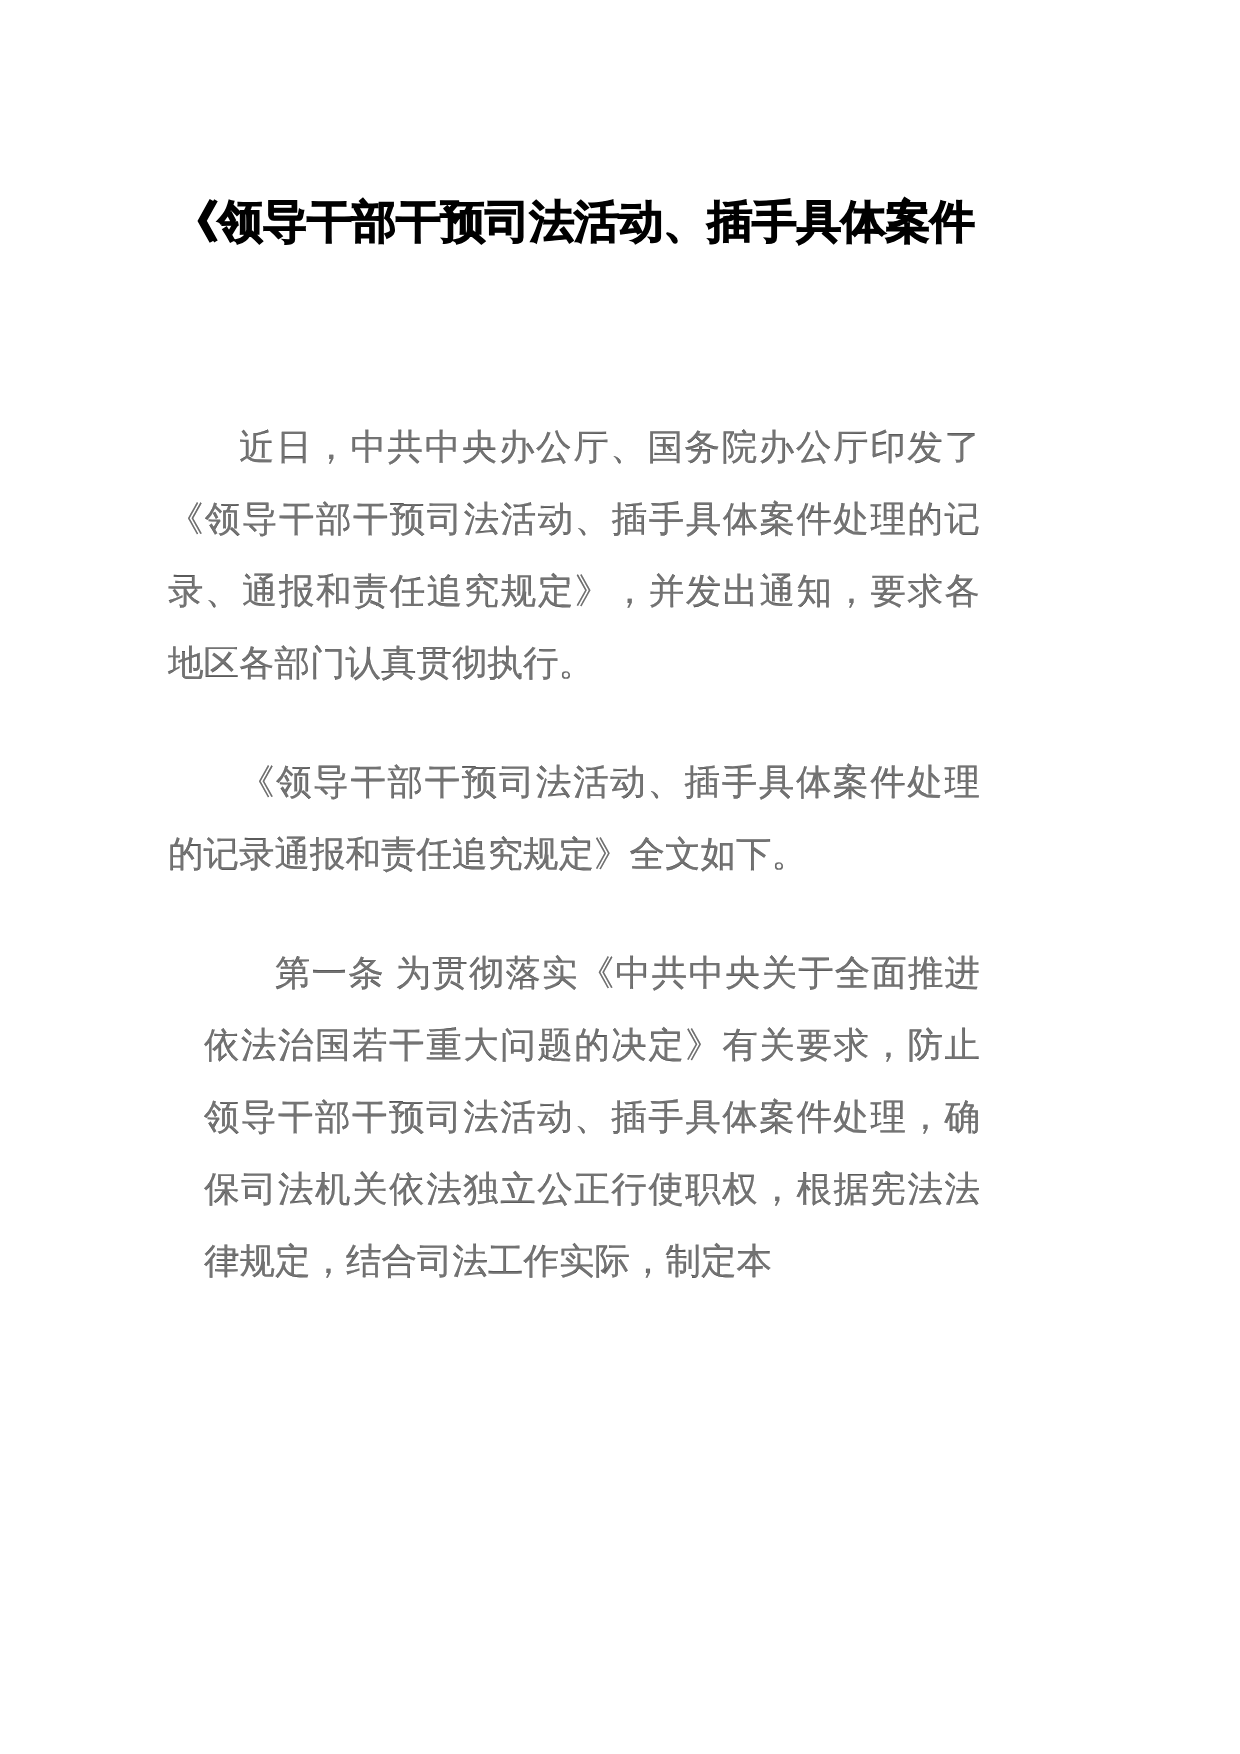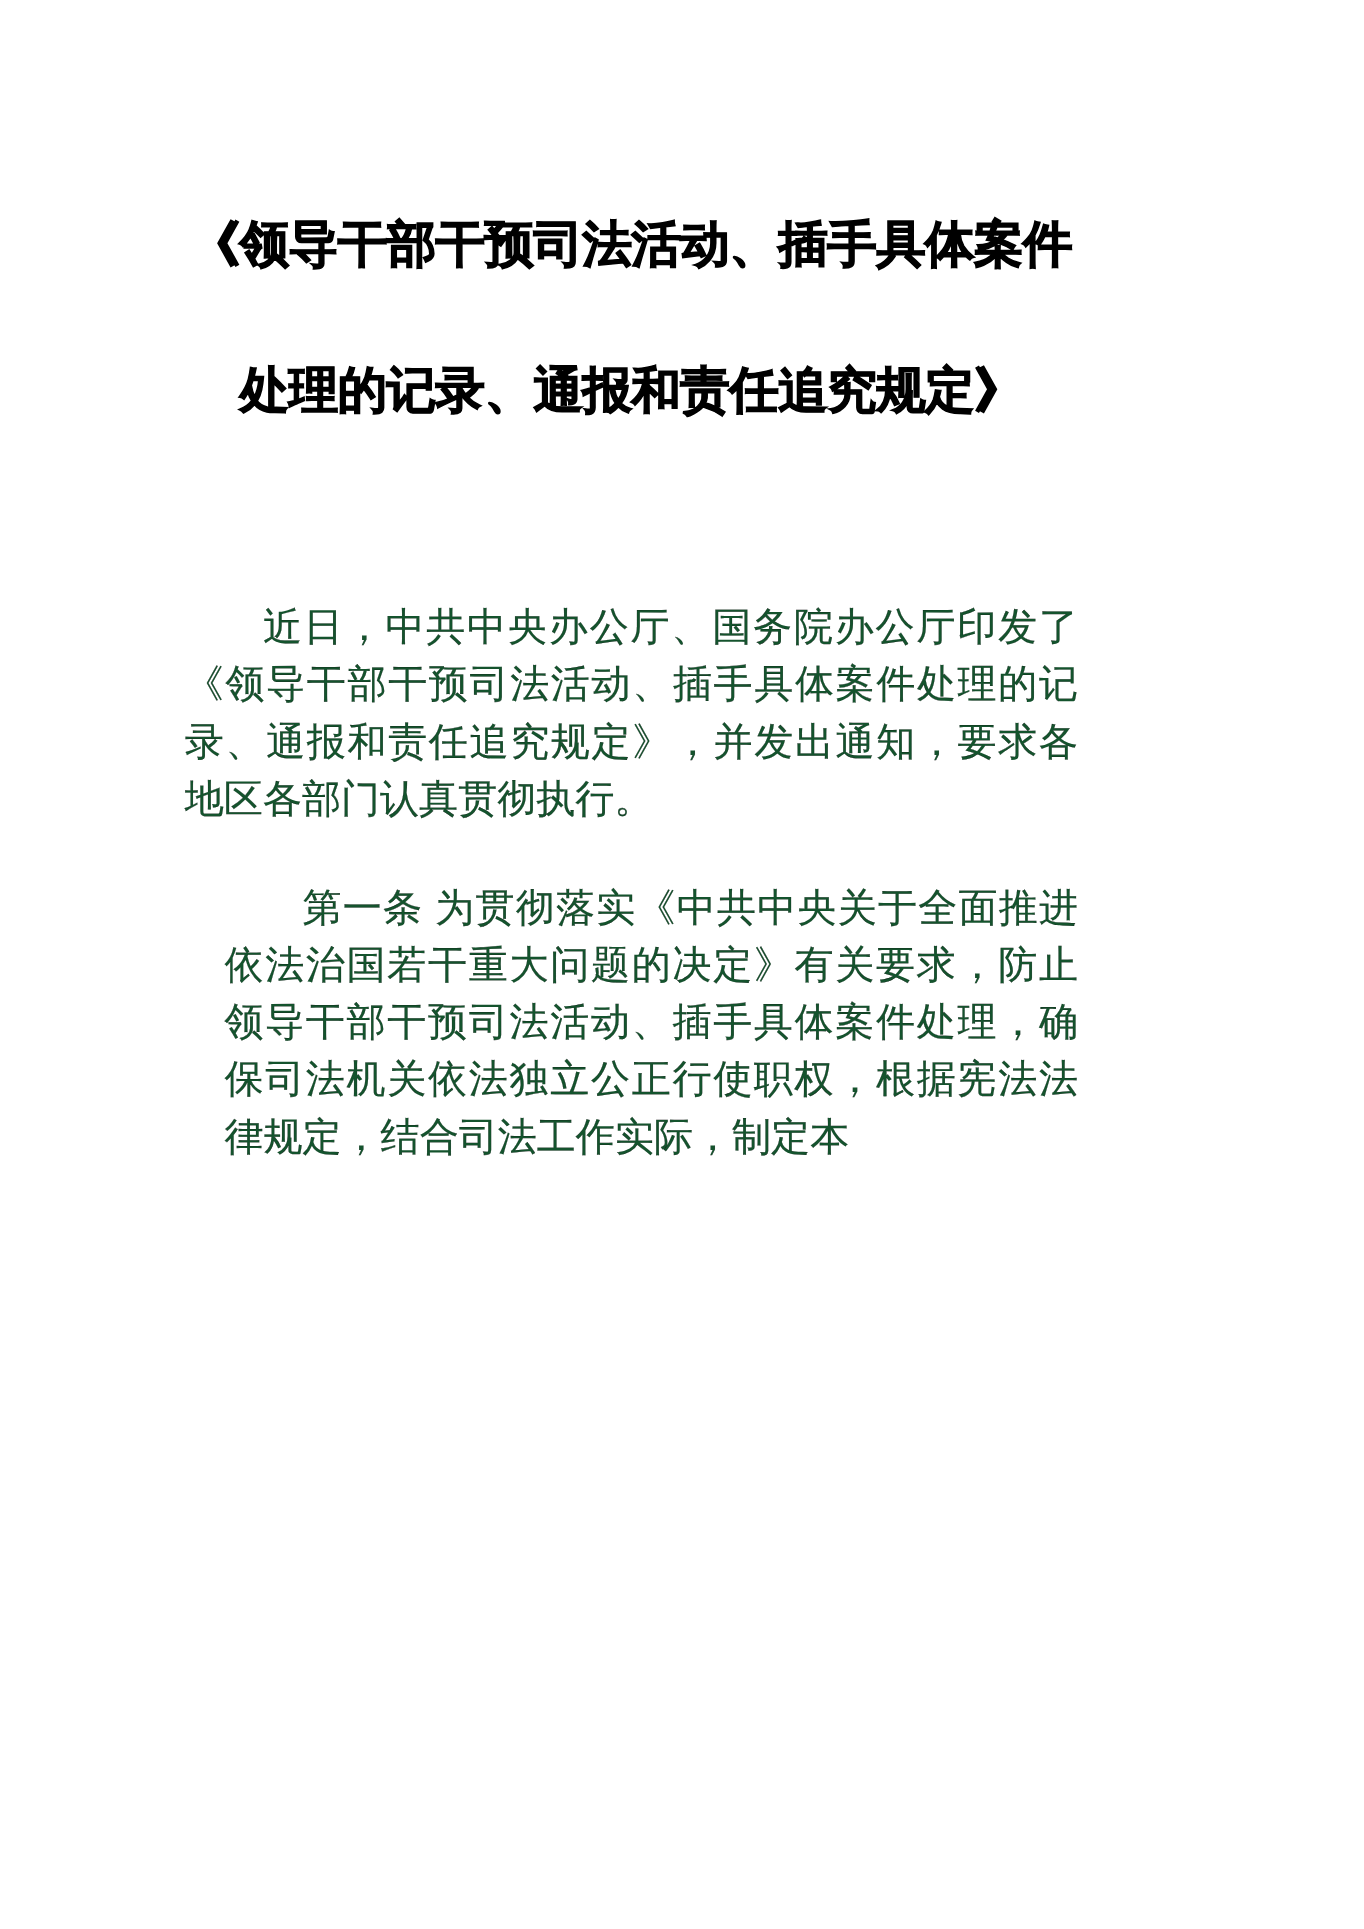--- a/index.html
+++ b/index.html
@@ -54,43 +54,43 @@
   }
 
   
   .body-block {
     padding-top: 123px;
   }
   p.para {
     margin: 0 0 47px 0;
     padding: 0;
     font-size: 35.5px;
-    line-height: 52px;
+    line-height: 72px;
     text-align: justify;
     text-align-last: left;
     text-justify: inter-character;
     text-indent: 71px;
     word-break: break-all;
-    color: #14532d;
+    color: #737373;
     -webkit-text-stroke: 0.18px #111;
   }
   p.para:last-child { margin-bottom: 0; margin-left: 36px; }
 </style>
 </head>
 <body>
 
 <div class="page">
   <div class="content">
 
     <div class="title-block">
       <h1 class="doc-title">
         <span class="title-line">《领导干部干预司法活动、插手具体案件</span>
-        <span class="title-line">处理的记录、通报和责任追究规定》</span>
       </h1>
     </div>
 
     <div class="body-block">
       <p class="para">近日，中共中央办公厅、国务院办公厅印发了《领导干部干预司法活动、插手具体案件处理的记录、通报和责任追究规定》，并发出通知，要求各地区各部门认真贯彻执行。</p>
+      <p class="para">《领导干部干预司法活动、插手具体案件处理的记录通报和责任追究规定》全文如下。</p>
       <p class="para">第一条 为贯彻落实《中共中央关于全面推进依法治国若干重大问题的决定》有关要求，防止领导干部干预司法活动、插手具体案件处理，确保司法机关依法独立公正行使职权，根据宪法法律规定，结合司法工作实际，制定本</p>
     </div>
 
   </div>
 </div>
 
 </body></html>

